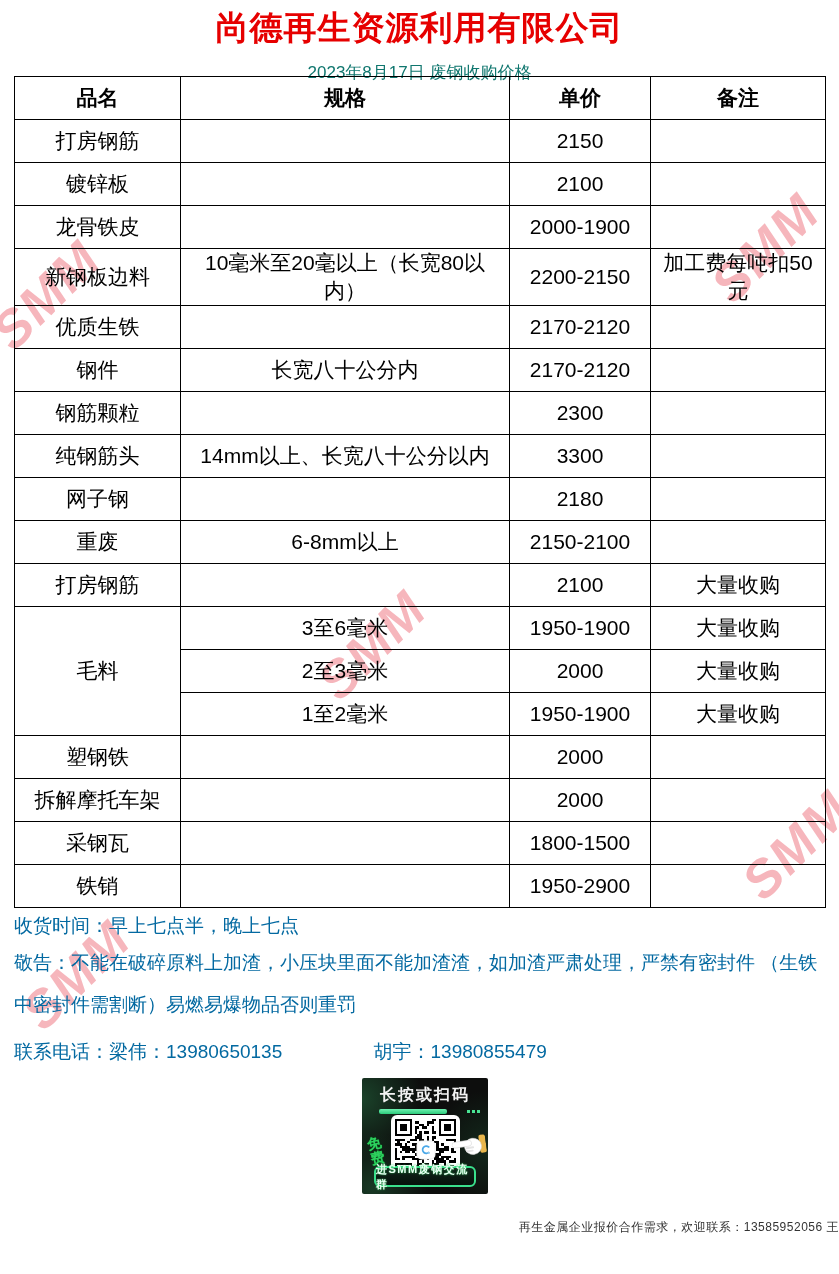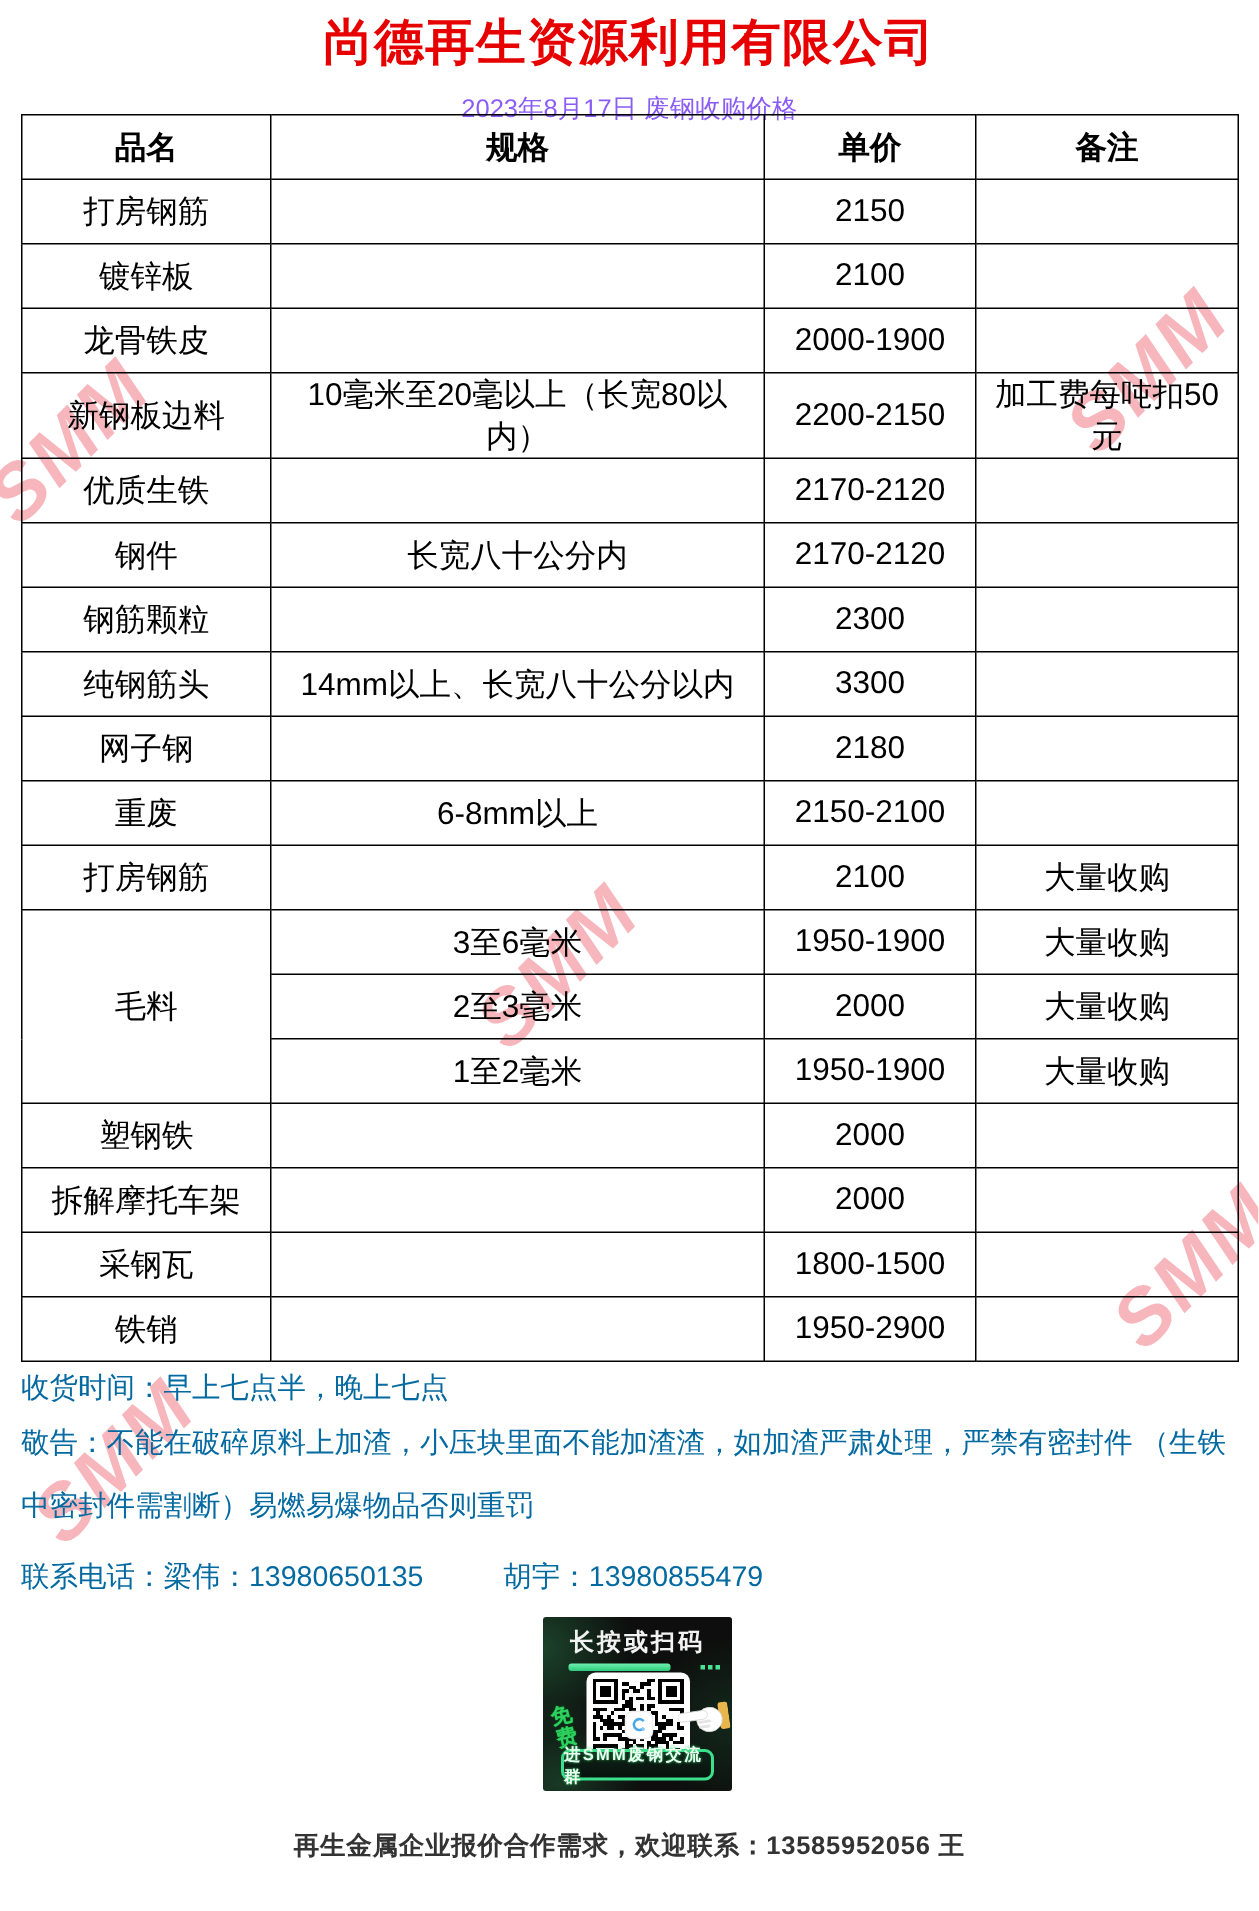--- a/index.html
+++ b/index.html
@@ -14,34 +14,34 @@
         white-space:nowrap; pointer-events:none; }
   .wm1{ left:765px; top:248px; }
   .wm2{ left:46px;  top:295px; }
   .wm3{ left:372px; top:645px; }
   .wm4{ left:796px; top:845px; }
   .wm5{ left:76px;  top:975px; }
 
   .title { position:absolute; top:6px; left:0; width:100%; text-align:center;
            font-size:33px; font-weight:700; color:#e60000; letter-spacing:1px; }
   .subtitle { position:absolute; top:61px; left:0; width:100%; text-align:center;
-              font-size:17px; font-weight:500; color:#8b5cf6; }
+              font-size:17px; font-weight:500; color:#0f766e; }
 
   table.price { position:absolute; top:76px; left:14px; width:811px;
                 border-collapse:collapse; table-layout:fixed; background:transparent;padding-left:12px; }
   table.price th, table.price td { border:1.6px solid #000; text-align:center;
                 vertical-align:middle; height:43px; padding:0 4px; overflow:hidden; }
   table.price th { font-size:21px; font-weight:700; color:#000; }
   table.price td { font-size:21px; font-weight:400; color:#000; }
 
   .footer { position:absolute; top:912px; left:14px; width:812px; color:#0369a1; }
   .footer .pickup { font-size:19px; line-height:28px; }
   .footer .notice { font-size:19px; line-height:42px; margin-top:2px; }
   .footer .contact { font-size:19px; line-height:26px; margin-top:13px; }
-  .footer .contact .c2 { margin-left:48px; }
+  .footer .contact .c2 { margin-left:86px; }
 
   
   .qr-card { position:absolute; left:362px; top:1078px; width:126px; height:116px;
              border-radius:2px; background:
                radial-gradient(circle at 0% 18%, rgba(38,110,66,.55), transparent 38%),
                radial-gradient(circle at 8% 95%, rgba(38,110,66,.45), transparent 35%),
                radial-gradient(circle at 100% 60%, rgba(30,90,55,.35), transparent 40%),
                #0d0e0d;
              overflow:hidden; cursor:pointer; }
   .qr-top { margin-top:7px; text-align:center; color:#f2f2f2; font-size:16px;
@@ -68,22 +68,22 @@
   .hand { position:absolute; right:2px; top:53px; width:34px; height:28px;
           transform:rotate(-8deg); }
 
   .qr-btn { position:absolute; left:12px; bottom:7px; width:102px; height:21px;
             border:2px solid #3ae08c; border-radius:6px;
             background:linear-gradient(180deg,#10241a,#06110b);
             color:#e9fff3; font-size:11px; font-weight:700; letter-spacing:1.5px;
             display:flex; align-items:center; justify-content:center;
             text-shadow:0 0 2px #2fd05f; }
 
-  .caption { position:absolute; top:1219px; left:0; width:100%; text-align:center;
-             font-size:17px; font-weight:700; color:#333; letter-spacing:0.5px; }
+  .caption { position:absolute; top:1219px; left:0; width:100%; text-align:right;
+             font-size:12px; font-weight:400; color:#333; letter-spacing:0.5px; }
 </style>
 </head>
 <body>
 
 <div class="page">
 
   <div class="wm wm1">SMM</div>
   <div class="wm wm2">SMM</div>
   <div class="wm wm3">SMM</div>
   <div class="wm wm4">SMM</div>

